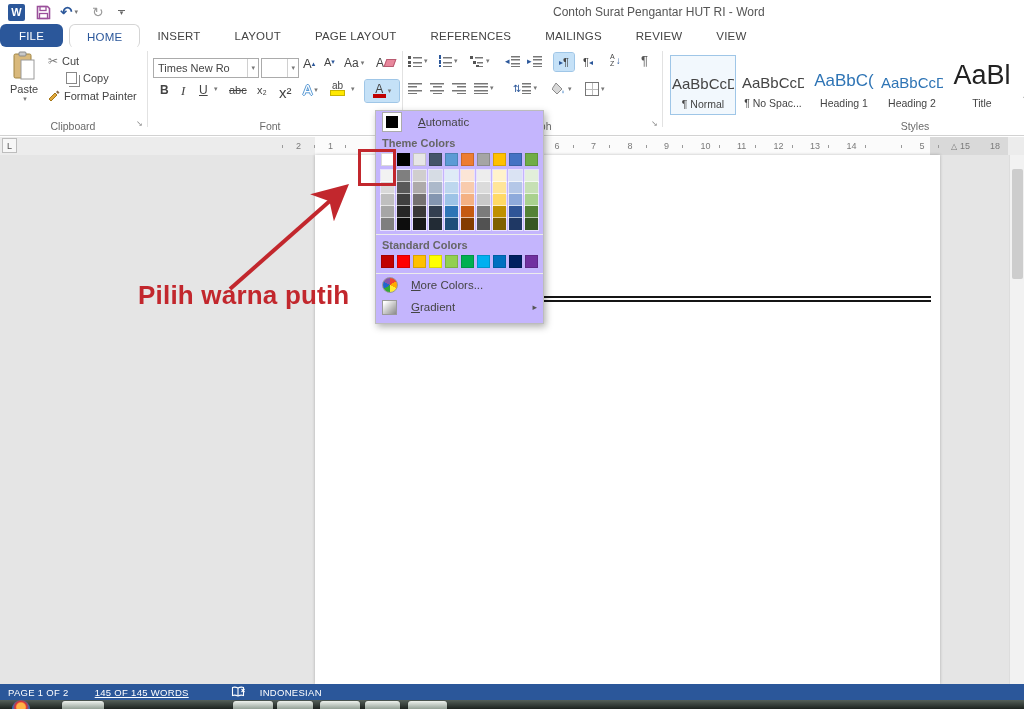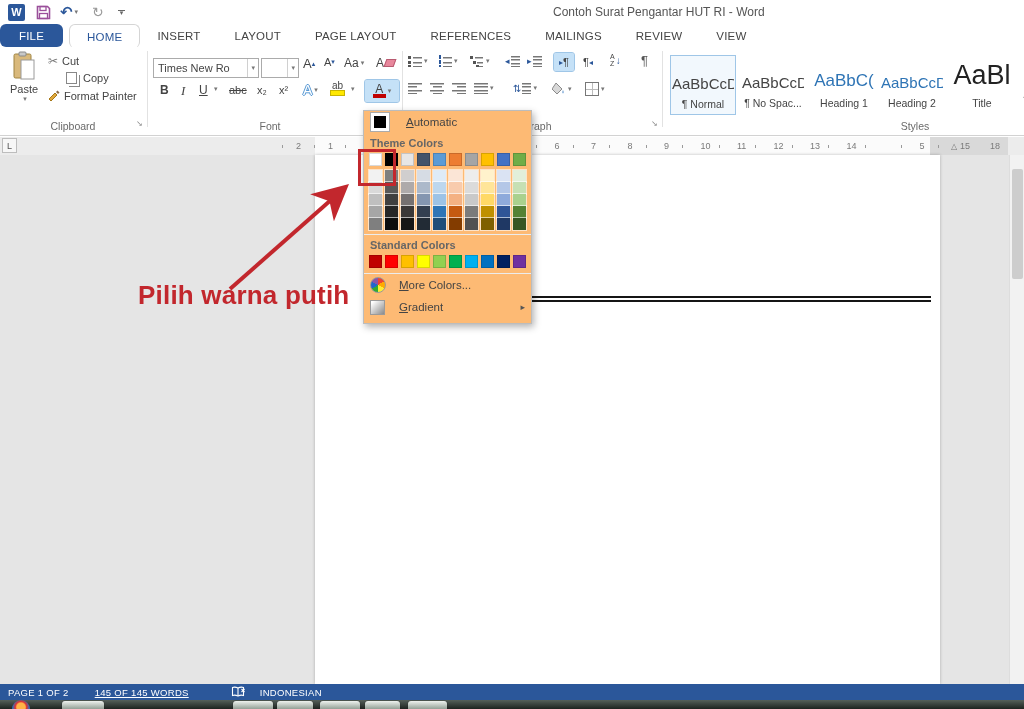--- a/index.html
+++ b/index.html
@@ -59,21 +59,21 @@
   .rtick{position:absolute;top:8px;width:1px;height:3px;background:#9a9a9a;}
   #tabsel{position:absolute;left:2px;top:1px;width:13px;height:13px;background:#f7f7f7;border:1px solid #bdbdbd;
           font-size:9px;color:#555;display:flex;align-items:center;justify-content:center;}
   
   #docarea{position:absolute;left:0;top:155px;width:1024px;height:529px;background:#e5e5e5;}
   #page{position:absolute;left:315px;top:0;width:625px;height:529px;background:#fff;box-shadow:0 0 3px rgba(0,0,0,.25);}
   #dblline{position:absolute;left:216px;top:141px;width:400px;height:2px;border-top:2px solid #151515;border-bottom:2px solid #151515;}
   #vscroll{position:absolute;left:1009px;top:0;width:15px;height:529px;background:#f2f2f2;border-left:1px solid #ddd;}
   #vthumb{position:absolute;left:2px;top:14px;width:11px;height:110px;background:#cdcdcd;border-radius:2px;}
   
-  #colormenu{position:absolute;left:363px;top:110px;width:167px;height:212px;background:#fdba74;border:1px solid #bcbcbc;
+  #colormenu{position:absolute;left:375px;top:110px;width:167px;height:212px;background:#c4b5fd;border:1px solid #bcbcbc;
              box-shadow:2px 3px 7px rgba(0,0,0,.3);z-index:10;font-size:11.5px;color:#444;}
   .menurow{display:flex;align-items:center;height:22px;padding:0 6px;}
   .accel{display:inline-block;}
   .accel::first-letter{text-decoration:underline;}
   .menuhead{font-size:11px;font-weight:bold;color:#666;padding:4px 6px 2px;}
   .swrow{display:flex;gap:3px;padding:2px 5px 1px;}
   .sw{width:13px;height:13px;box-sizing:border-box;border:1px solid rgba(0,0,0,.15);}
   .vgrid{padding:3px 5px 2px;}
   .vrow{display:flex;gap:3px;}
   .vrow .sw{height:12px;border:none;outline:0.5px solid rgba(255,255,255,.6);}
@@ -204,21 +204,21 @@
       </div>
     <div class="rbtn" style="left:212px;top:38px;">
         <span class="dd">▾</span>
       </div>
     <div class="rbtn" style="left:229px;top:37px;text-decoration:line-through;font-size:11px;">
         <span>abc</span>
       </div>
     <div class="rbtn" style="left:257px;top:37px;font-size:11px;">
         <span>x₂</span>
       </div>
-    <div class="rbtn" style="left:279px;top:37px;font-size:11px;">
+    <div class="rbtn" style="left:279px;top:37px;font-size:15px;">
         <span>x²</span>
       </div>
     <div class="rbtn" style="left:303px;top:35px;font-size:14px;color:#fff;text-shadow:0 0 1px #5b9bd5,1px 0 #5b9bd5,-1px 0 #5b9bd5,0 1px #5b9bd5,0 -1px #5b9bd5;">
         <span>A</span>
         <span class="dd" style="text-shadow:none;">▾</span>
       </div>
     <div class="rbtn" style="left:330px;top:35px;flex-direction:column;line-height:8px;">
       <span style="font-size:10px;">ab</span>
       <span style="width:13px;height:4px;background:#ffe800;border:1px solid #c9b400;"></span>
     </div>

